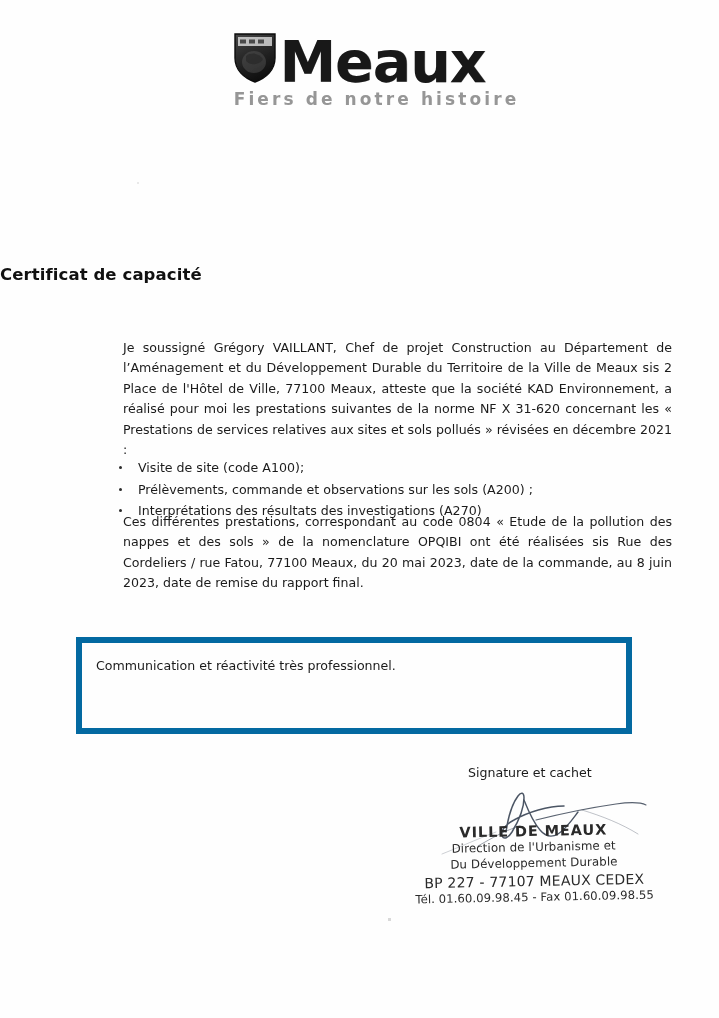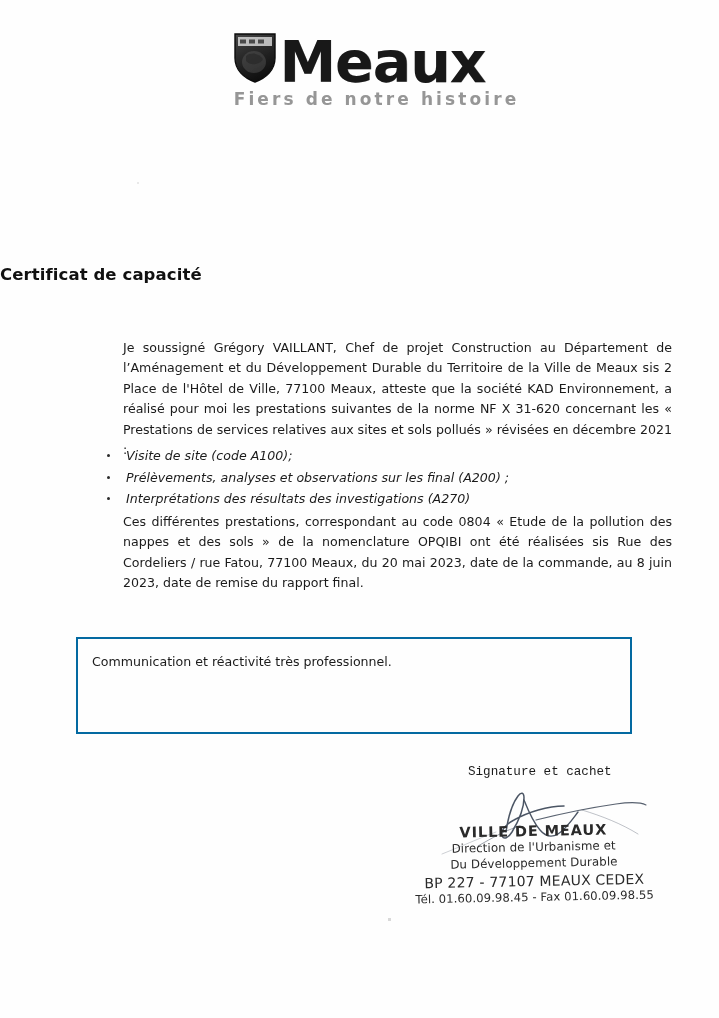--- a/index.html
+++ b/index.html
@@ -96,24 +96,23 @@
     color: #1b1b1b;
     margin-left: 38px;
   }
   #para-intro { top: 338px; }
 
   .bullet-list {
     position: absolute;
     left: 85px;
     top: 445px;
     width: 549px;
-    margin: 0;
+    margin: 12px;
     padding: 0;
     list-style: none;
-    font-style: italic;
   }
   .bullet-list li {
     position: relative;
     padding-left: 41px;
     font-size: 12.6px;
     line-height: 21.5px;
     color: #1b1b1b;
   }
   .bullet-list li .dot {
     position: absolute;
@@ -136,42 +135,41 @@
     line-height: 19px;
     color: #1b1b1b;
   }
 
   .comment-box {
     position: absolute;
     left: 76px;
     top: 637px;
     width: 556px;
     height: 97px;
-    border: 2px solid #0369a1;
+    border: 6px solid #0369a1;
     box-sizing: border-box;
     background: transparent;
   }
   .comment-box .comment-text {
     position: absolute;
     left: 14px;
     top: 13px;
     right: 12px;
     font-size: 12.6px;
     line-height: 19px;
     color: #1b1b1b;
   }
 
   
   .sig-label {
     position: absolute;
     left: 468px;
     top: 765px;
     font-size: 12.6px;
     color: #1b1b1b;
-    font-family: Liberation Mono, monospace;
   }
   .sig-ink {
     position: absolute;
     left: 432px;
     top: 780px;
     width: 230px;
     height: 75px;
     pointer-events: none;
   }
   .sig-ink svg { display: block; overflow: visible; }
@@ -254,21 +252,21 @@
 
   <div id="para-intro" class="body-para">Je soussigné Grégory VAILLANT, Chef de projet Construction au Département de l’Aménagement et du Développement Durable du Territoire de la Ville de Meaux sis 2 Place de l'Hôtel de Ville, 77100 Meaux, atteste que la société KAD Environnement, a réalisé pour moi les prestations suivantes de la norme NF X 31-620 concernant les « Prestations de services relatives aux sites et sols pollués » révisées en décembre 2021 :</div>
 
   <ul class="bullet-list">
     <li>
       <span class="dot"></span>
       <span>Visite de site (code A100);</span>
     </li>
     <li>
       <span class="dot"></span>
-      <span>Prélèvements, analyses et observations sur les final (A200) ;</span>
+      <span>Prélèvements, commande et observations sur les sols (A200) ;</span>
     </li>
     <li>
       <span class="dot"></span>
       <span>Interprétations des résultats des investigations (A270)</span>
     </li>
   </ul>
 
   <div id="para-details" class="body-para">Ces différentes prestations, correspondant au code 0804 « Etude de la pollution des nappes et des sols » de la nomenclature OPQIBI ont été réalisées sis Rue des Cordeliers / rue Fatou, 77100 Meaux, du 20 mai 2023, date de la commande, au 8 juin 2023, date de remise du rapport final.</div>
 
 

